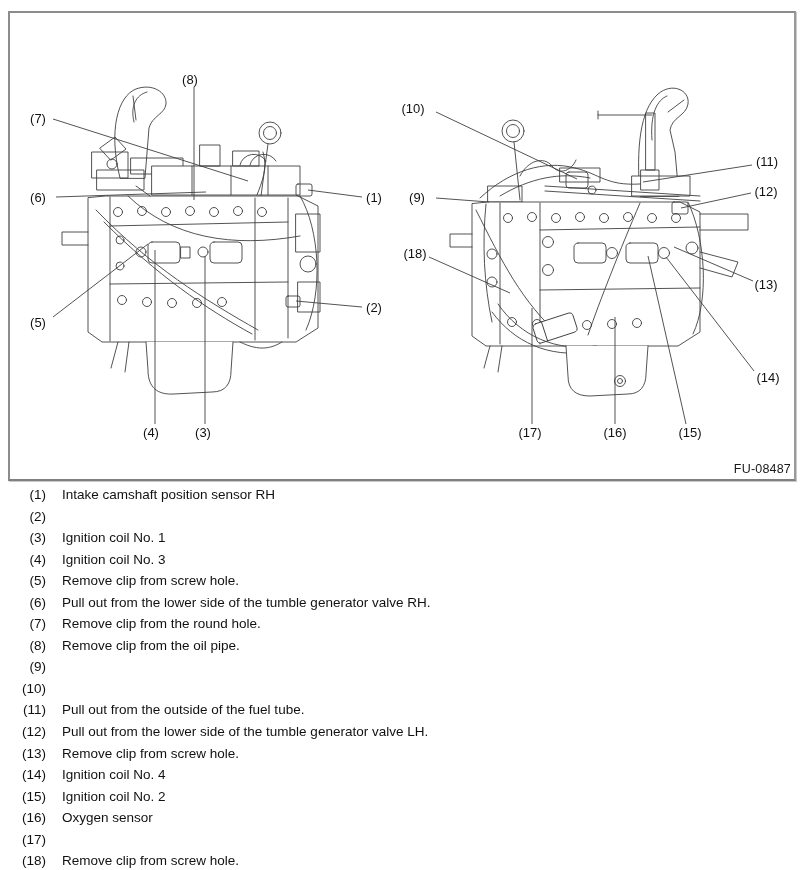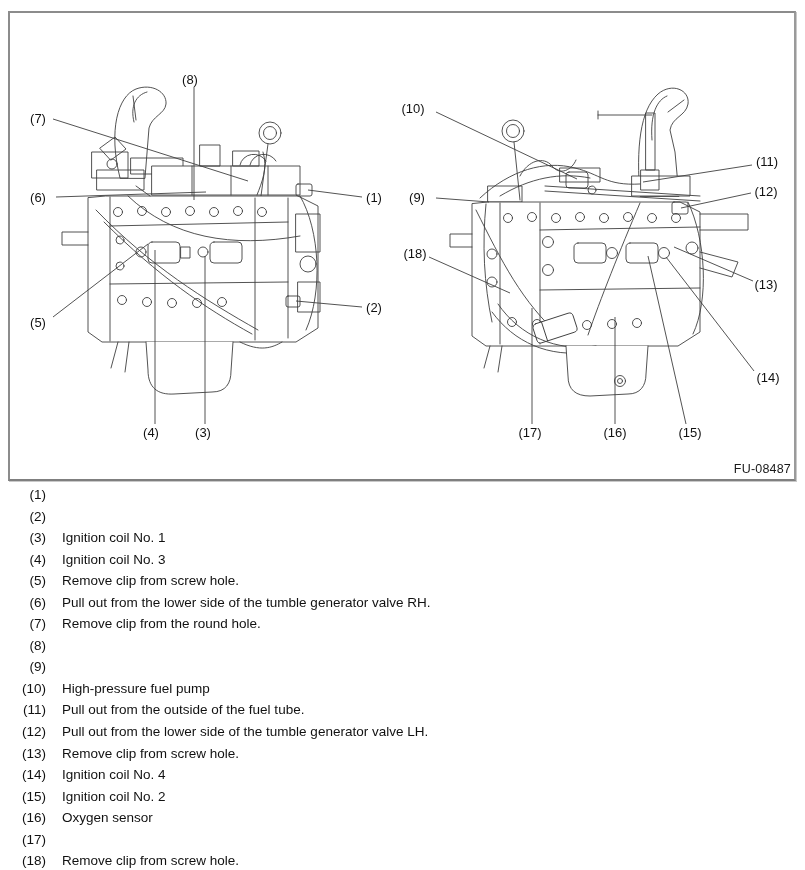--- a/index.html
+++ b/index.html
@@ -234,20 +234,21 @@
         <line x1="532" y1="424" x2="532" y2="308" class="leader"></line>
         <text x="530" y="436.5" text-anchor="middle" class="callout">(17)</text>
         <line x1="429" y1="257" x2="510" y2="293" class="leader"></line>
         <text x="415" y="257.5" text-anchor="middle" class="callout">(18)</text>
       </g>
   </svg>
 
   <div class="legend" id="legend">
       <div class="legend-row">
         <span class="legend-num">(1)</span>
+        <span class="legend-text">Intake camshaft position sensor RH</span>
       </div>
       <div class="legend-row">
         <span class="legend-num">(2)</span>
       </div>
       <div class="legend-row">
         <span class="legend-num">(3)</span>
         <span class="legend-text">Ignition coil No. 1</span>
       </div>
       <div class="legend-row">
         <span class="legend-num">(4)</span>
@@ -260,27 +261,27 @@
       <div class="legend-row">
         <span class="legend-num">(6)</span>
         <span class="legend-text">Pull out from the lower side of the tumble generator valve RH.</span>
       </div>
       <div class="legend-row">
         <span class="legend-num">(7)</span>
         <span class="legend-text">Remove clip from the round hole.</span>
       </div>
       <div class="legend-row">
         <span class="legend-num">(8)</span>
+        <span class="legend-text">Remove clip from the oil pipe.</span>
       </div>
       <div class="legend-row">
         <span class="legend-num">(9)</span>
       </div>
       <div class="legend-row">
         <span class="legend-num">(10)</span>
-        <span class="legend-text">High-pressure fuel pump</span>
       </div>
       <div class="legend-row">
         <span class="legend-num">(11)</span>
         <span class="legend-text">Pull out from the outside of the fuel tube.</span>
       </div>
       <div class="legend-row">
         <span class="legend-num">(12)</span>
         <span class="legend-text">Pull out from the lower side of the tumble generator valve LH.</span>
       </div>
       <div class="legend-row">

